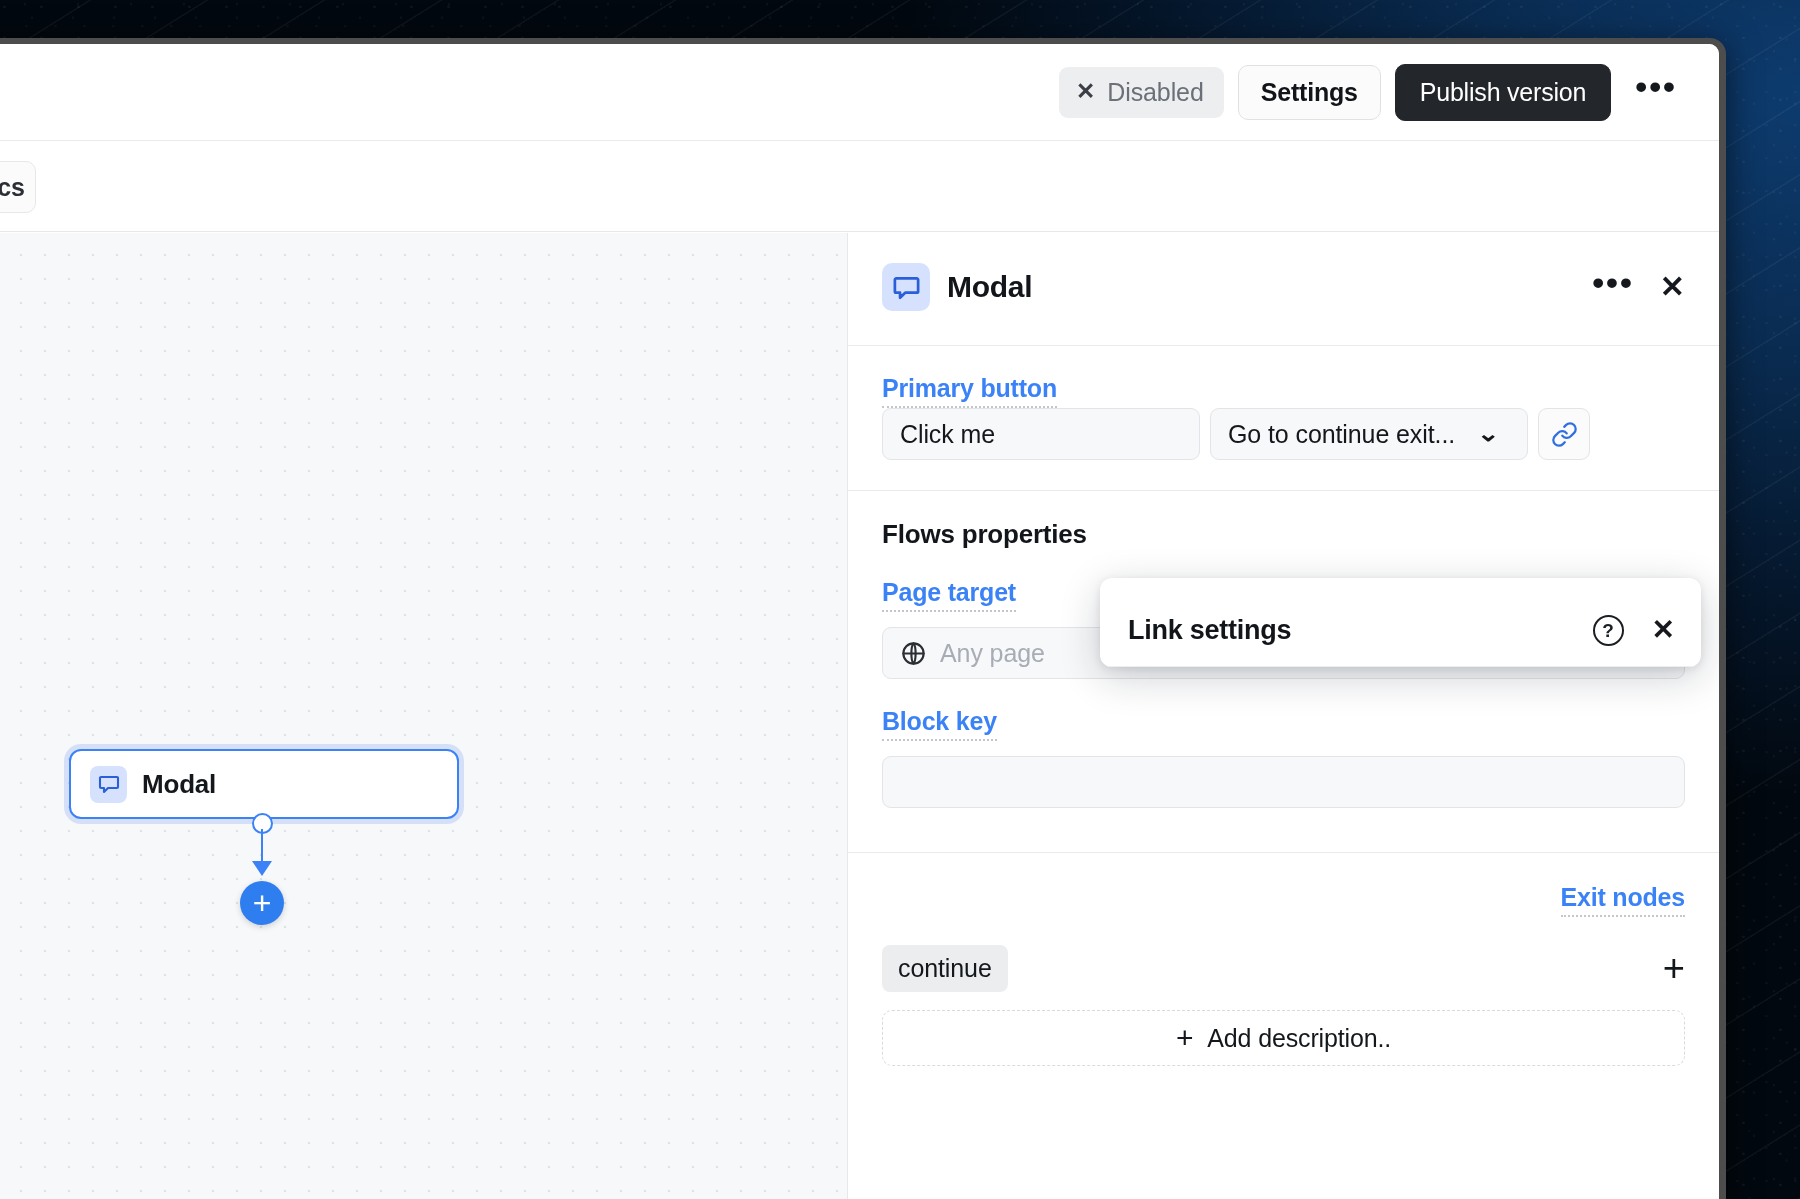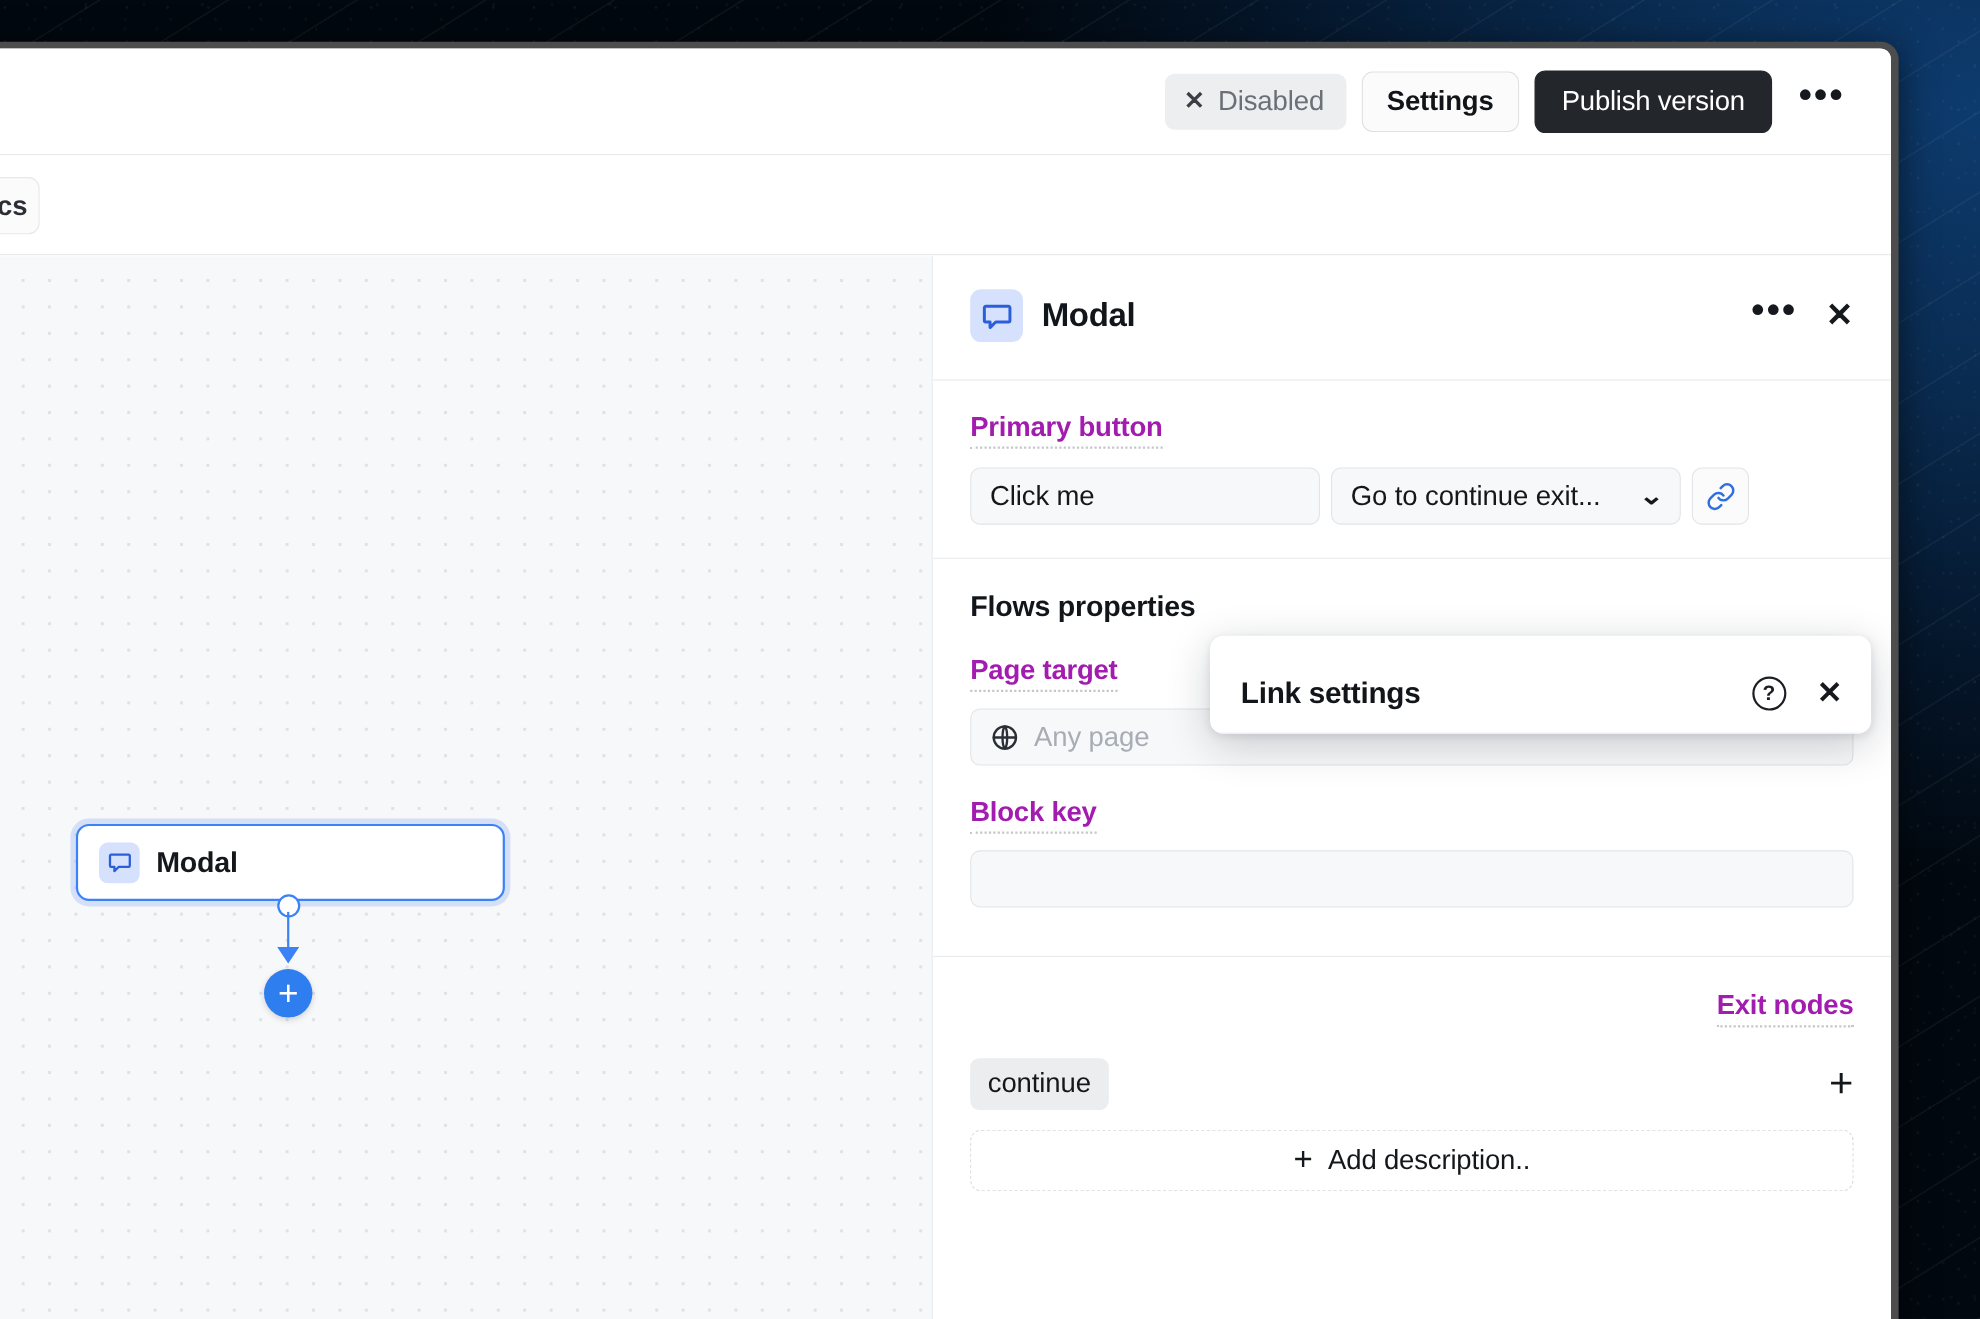--- a/index.html
+++ b/index.html
@@ -293,21 +293,21 @@
     font-size: 25px;
     color: #a8adb5;
     letter-spacing: -.1px;
   }
 
   
   .dotted-label {
     display: inline-block;
     font-size: 25px;
     font-weight: 700;
-    color: #a21caf;
+    color: #3b82f6;
     letter-spacing: -.2px;
     border-bottom: 2px dotted #c3c7cc;
     padding-bottom: 3px;
   }
   .section-head {
     font-size: 26px;
     font-weight: 700;
     color: #12151a;
     letter-spacing: -.2px;
   }
@@ -322,30 +322,28 @@
     padding: 0 17px;
     font-size: 25px;
     color: #14171b;
     letter-spacing: -.1px;
   }
   .field-input.placeholder { color: #a8adb5; }
 
   
   #sec-primary { padding: 28px 34px 30px 34px; }
   .primary-row {
-    margin-top: 17px;
     display: flex;
     gap: 10px;
     align-items: center;
   }
   #primary-text-input { flex: 0 0 318px; }
   #primary-action-select {
     flex: 0 0 318px;
-    justify-content: space-between;
-    gap: 12px;
+    gap: 24px;
   }
   .chevron {
     font-size: 22px;
     color: #14171b;
     font-weight: 700;
     transform: scaleX(1.25);
   }
   #primary-link-btn {
     width: 52px; height: 52px;
     background: #fbfbfc;

